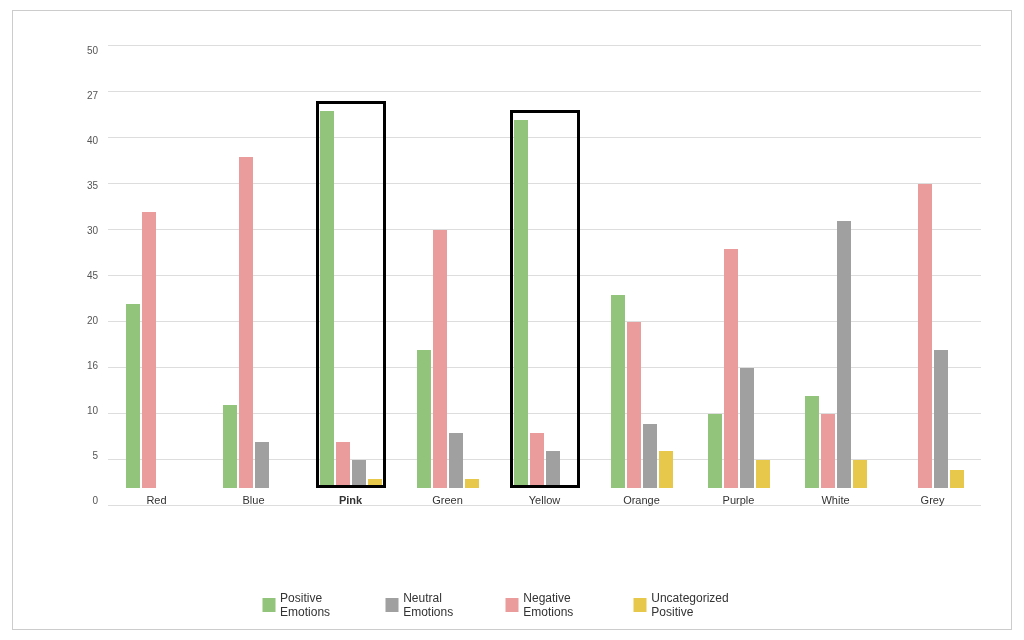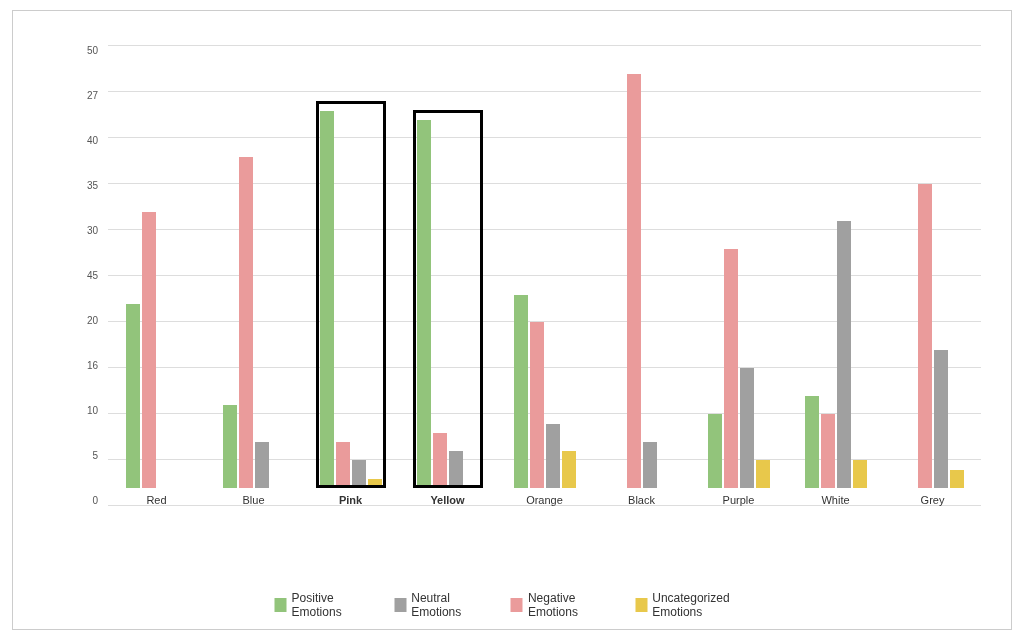--- a/index.html
+++ b/index.html
@@ -105,21 +105,20 @@
       bottom: 18px;
     }
     .legend {
       position: absolute;
       bottom: 10px;
       left: 50%;
       transform: translateX(-50%);
       display: flex;
       gap: 20px;
       align-items: center;
-      margin-left: 8px;
     }
     .legend-item {
       display: flex;
       align-items: center;
       gap: 5px;
       font-size: 12px;
       color: #333;
     }
     .legend-swatch {
       width: 14px;
@@ -188,48 +187,48 @@
               <div class="bar bar-positive" style="height: 377.2px;"></div>
               <div class="bar bar-negative" style="height: 46px;"></div>
               <div class="bar bar-neutral" style="height: 27.6px;"></div>
               <div class="bar bar-uncategorized" style="height: 9.2px;"></div>
             </div>
             <div class="group-label" style="font-weight: bold;">Pink</div>
             <div class="highlight-box" style="width: 70px; height: 387.2px; left: -4px;"></div>
           </div>
           <div class="color-group" style="position: relative;">
             <div class="bars">
+              <div class="bar bar-positive" style="height: 138px;"></div>
+              <div class="bar bar-negative" style="height: 257.6px;"></div>
+              <div class="bar bar-neutral" style="height: 55.2px;"></div>
+              <div class="bar bar-uncategorized" style="height: 9.2px;"></div>
+            </div>
+            <div class="group-label">Green</div>
+          </div>
+          <div class="color-group" style="position: relative;">
+            <div class="bars">
               <div class="bar bar-positive" style="height: 368px;"></div>
               <div class="bar bar-negative" style="height: 55.2px;"></div>
               <div class="bar bar-neutral" style="height: 36.8px;"></div>
               <div class="bar bar-uncategorized" style="height: 0px;"></div>
             </div>
-            <div class="group-label" style="font-weight: bold;">Yellow</div>
+            <div class="group-label" style="font-weight: normal;">Yellow</div>
             <div class="highlight-box" style="width: 70px; height: 378px; left: -4px;"></div>
           </div>
           <div class="color-group" style="position: relative;">
             <div class="bars">
               <div class="bar bar-positive" style="height: 193.2px;"></div>
               <div class="bar bar-negative" style="height: 165.6px;"></div>
               <div class="bar bar-neutral" style="height: 64.4px;"></div>
               <div class="bar bar-uncategorized" style="height: 36.8px;"></div>
             </div>
             <div class="group-label">Orange</div>
           </div>
           <div class="color-group" style="position: relative;">
             <div class="bars">
-              <div class="bar bar-positive" style="height: 0px;"></div>
-              <div class="bar bar-negative" style="height: 414px;"></div>
-              <div class="bar bar-neutral" style="height: 46px;"></div>
-              <div class="bar bar-uncategorized" style="height: 0px;"></div>
-            </div>
-            <div class="group-label">Black</div>
-          </div>
-          <div class="color-group" style="position: relative;">
-            <div class="bars">
               <div class="bar bar-positive" style="height: 73.6px;"></div>
               <div class="bar bar-negative" style="height: 239.2px;"></div>
               <div class="bar bar-neutral" style="height: 119.6px;"></div>
               <div class="bar bar-uncategorized" style="height: 27.6px;"></div>
             </div>
             <div class="group-label">Purple</div>
           </div>
           <div class="color-group" style="position: relative;">
             <div class="bars">
               <div class="bar bar-positive" style="height: 92px;"></div>
@@ -260,16 +259,16 @@
       <div class="legend-item">
         <div class="legend-swatch bar-neutral"></div>
         <span>Neutral Emotions</span>
       </div>
       <div class="legend-item">
         <div class="legend-swatch bar-negative"></div>
         <span>Negative Emotions</span>
       </div>
       <div class="legend-item">
         <div class="legend-swatch bar-uncategorized"></div>
-        <span>Uncategorized Emotions</span>
+        <span>Uncategorized Positive</span>
       </div>
     </div>
 </div>
 
 </body></html>

